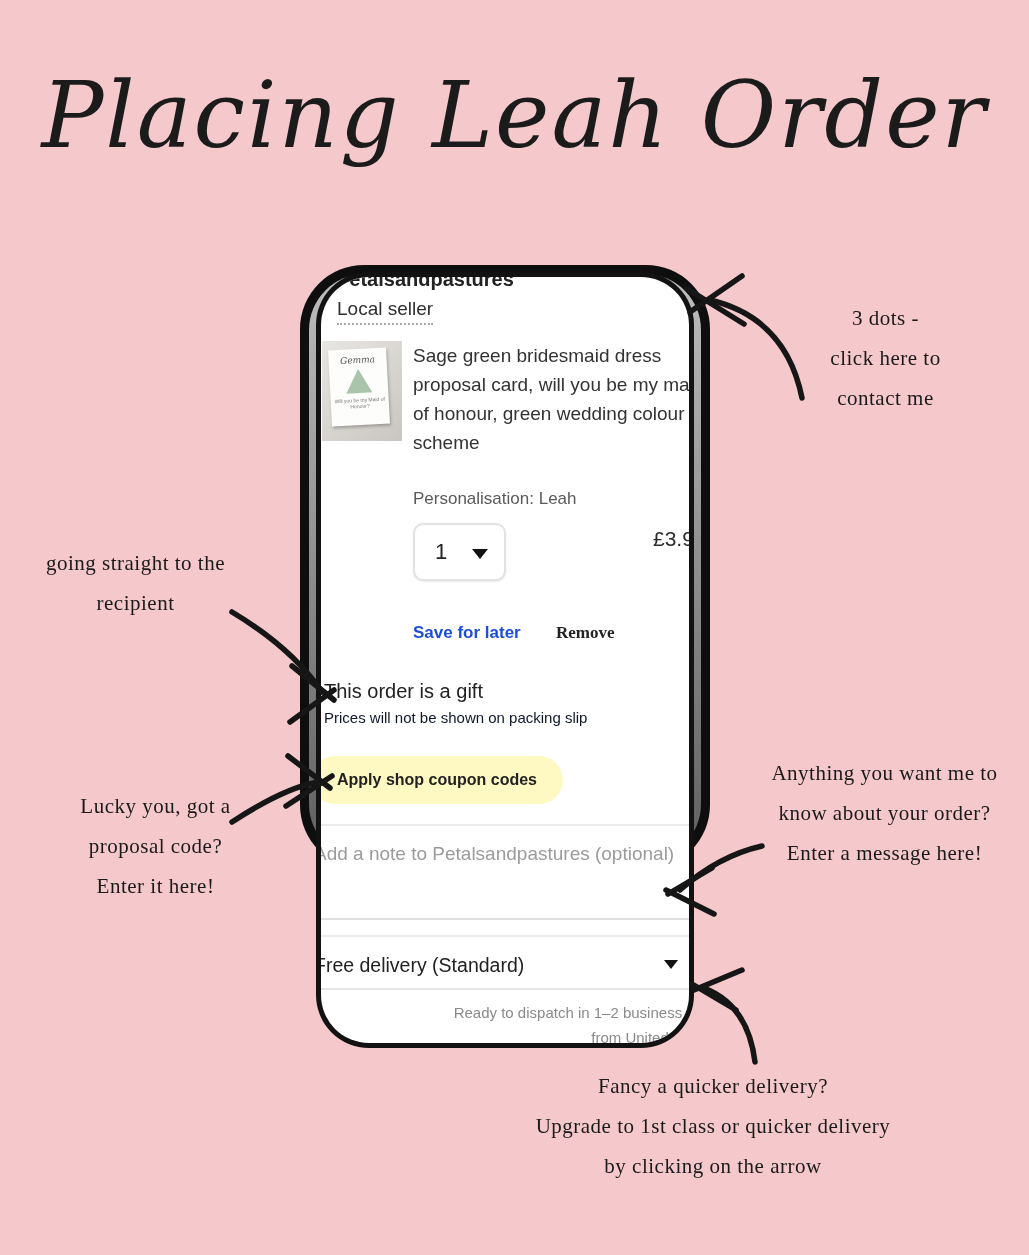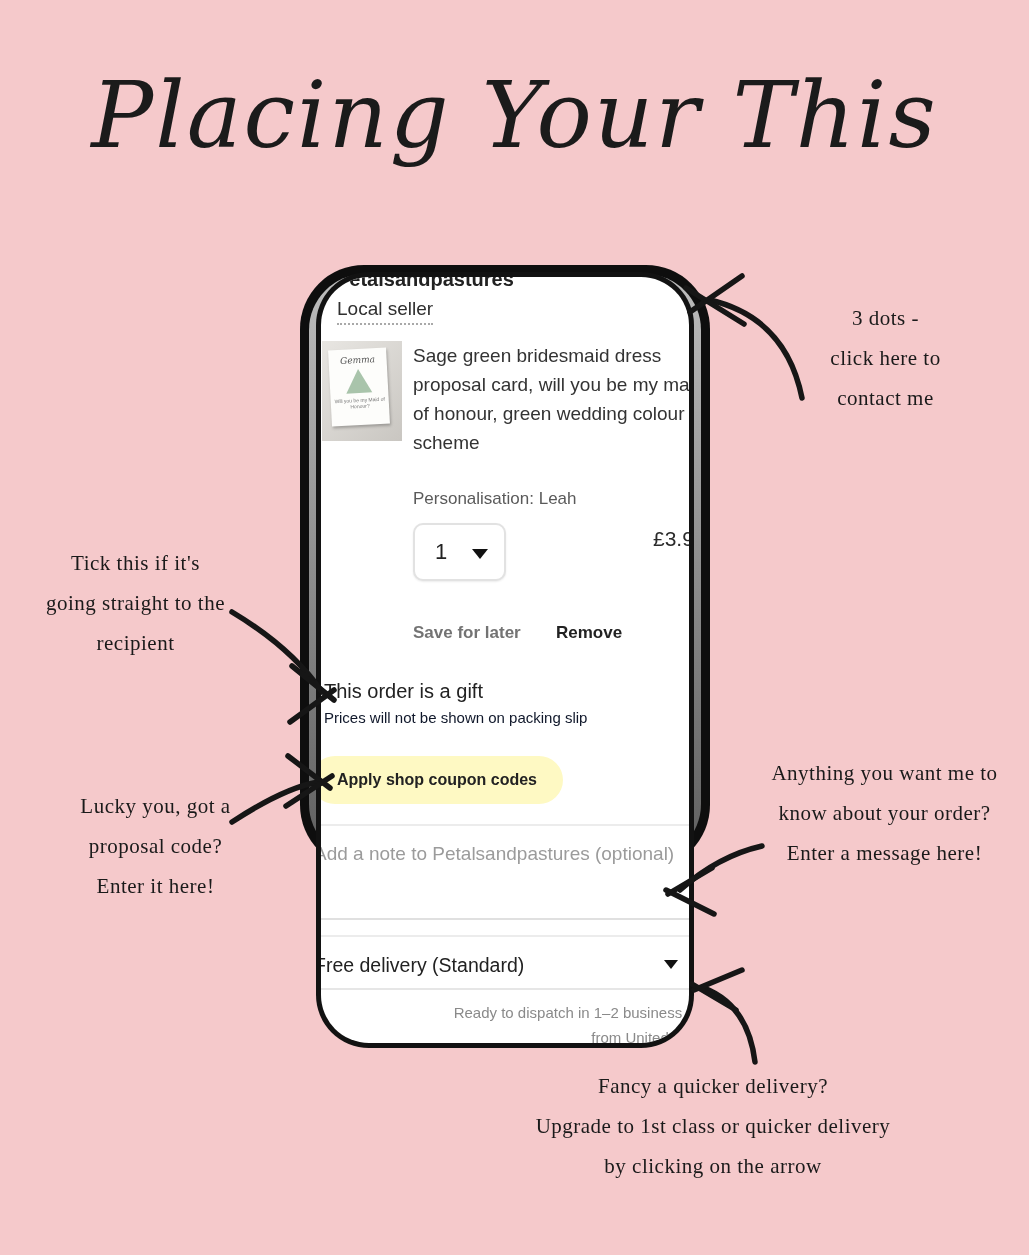--- a/index.html
+++ b/index.html
@@ -99,25 +99,25 @@
     width:0; height:0;
     border-left:8px solid transparent; border-right:8px solid transparent;
     border-top:10px solid #111;
   }
   .price {
     position:absolute; left:332px; top:250px;
     font-size:21px; color:#2b2b2b; white-space:nowrap;
   }
   .save-later {
     position:absolute; left:92px; top:346px;
-    font-size:17px; font-weight:bold; color:#737373;
+    font-size:17px; font-weight:bold; color:#1d4ed8;
   }
   .remove {
     position:absolute; left:235px; top:346px;
-    font-size:17px; font-weight:bold; color:#222;
+    font-size:17px; font-weight:bold; color:#222;font-family:Liberation Serif, serif;
   }
   .gift-label {
     position:absolute; left:3px; top:403px;
     font-size:20px; color:#222;
   }
   .gift-sub {
     position:absolute; left:3px; top:432px;
     font-size:15px; color:#0f172a; white-space:nowrap;
   }
   .coupon-btn {
@@ -169,21 +169,21 @@
   .a-gift     { left:18px;  top:543px;  width:235px; }
   .a-discount { left:48px;  top:786px;  width:215px; }
   .a-note     { left:742px; top:753px;  width:285px; }
   .a-delivery { left:498px; top:1066px; width:430px; }
 
   .arrows { position:absolute; left:0; top:0; pointer-events:none; }
 </style>
 </head>
 <body>
 
-<div class="page-title">Placing Your This</div>
+<div class="page-title">Placing Leah Order</div>
 
 <div class="phone">
   <div class="phone-edge"></div>
   <div class="screen">
 
     <div class="shop-name">Petalsandpastures</div>
     <div class="seller-badge">Local seller</div>
     <div class="menu-dot"></div>
 
     <div class="product-image">
@@ -230,21 +230,20 @@
   </div>
 </div>
 
 <div class="note-hand a-contact">
   <div>3 dots -</div>
   <div>click here to</div>
   <div>contact me</div>
 </div>
 
 <div class="note-hand a-gift">
-  <div>Tick this if it's</div>
   <div>going straight to the</div>
   <div>recipient</div>
 </div>
 
 <div class="note-hand a-discount">
   <div>Lucky you, got a</div>
   <div>proposal code?</div>
   <div>Enter it here!</div>
 </div>
 

